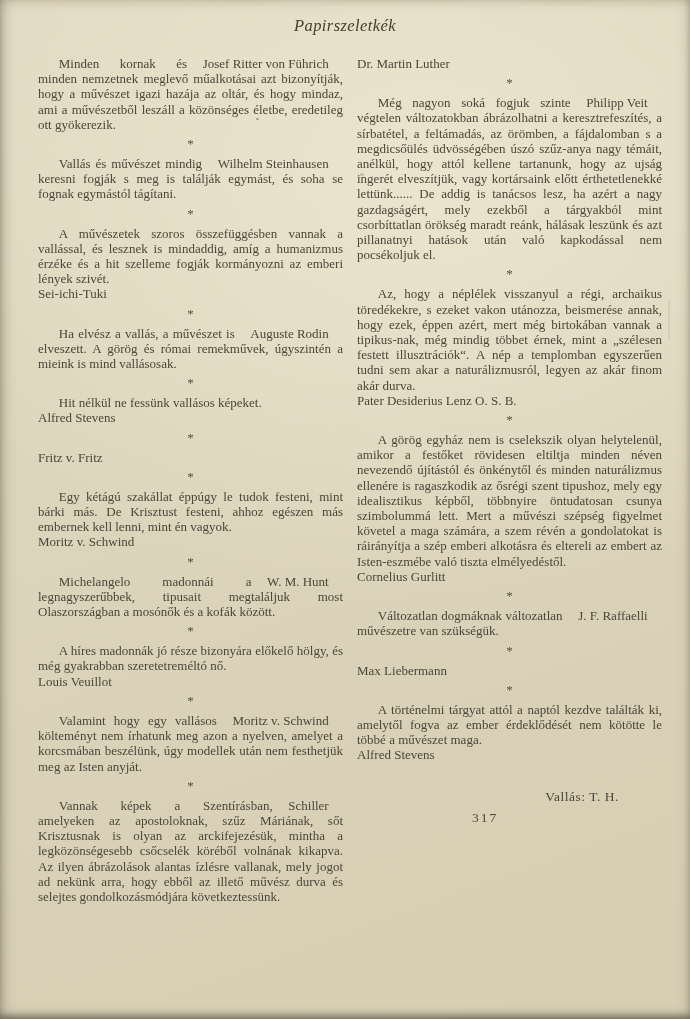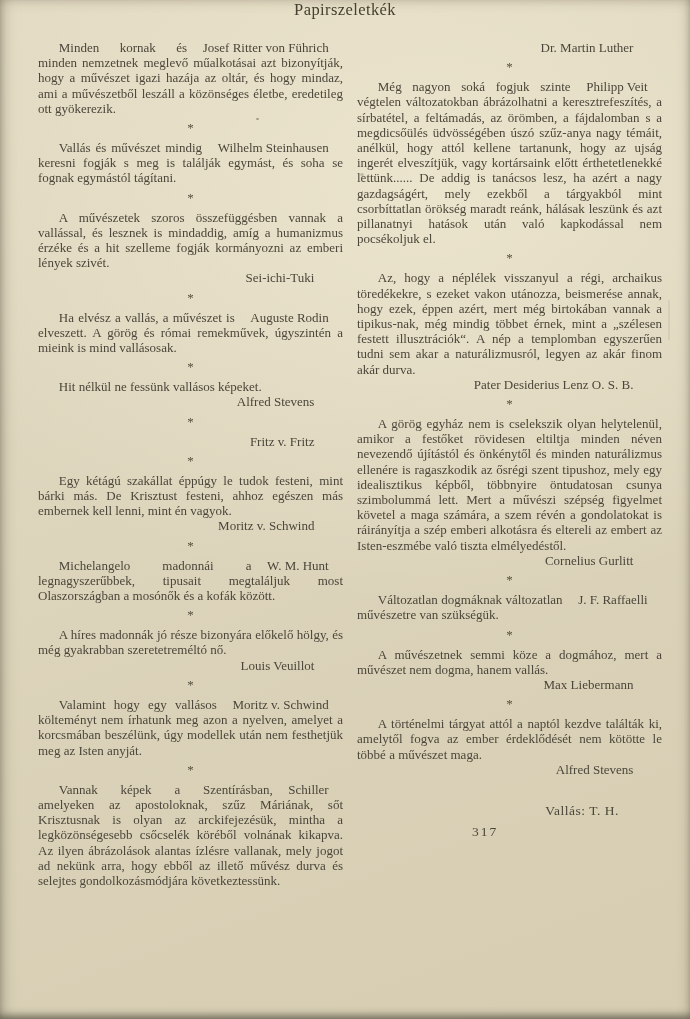--- a/index.html
+++ b/index.html
@@ -17,21 +17,23 @@
       inset 0 10px 12px -9px rgba(120,112,90,0.25),
       inset 0 -7px 9px -4px rgba(52,49,40,0.65);
     font-family:"Liberation Serif","DejaVu Serif",serif;
     color:#4b463a;
   }
   .speck{position:absolute;border-radius:50%;background:rgba(90,82,64,0.5);}
   .speck.s1{left:256px;top:118px;width:3px;height:2px;}
   .speck.s2{left:360px;top:173px;width:4px;height:3px;opacity:.55;}
   .speck.s3{left:668px;top:300px;width:2px;height:40px;border-radius:2px;opacity:.18;}
   .page-title{
+    padding-top:16px;
     text-align:center;
+    font-style:italic;
     font-size:16.5px;
     letter-spacing:0.4px;
     color:#45402f;
   }
   .cols{
     display:flex;
     gap:14px;
     padding:20px 28px 0 38px;
   }
   .col{width:305px;flex:0 0 305px;}
@@ -47,21 +49,20 @@
   .attr-inline{
     float:right;
     text-indent:0;
     margin-right:1.1em;
     padding-left:1.2em;
   }
   .attr-line{
     display:block;
     font-size:13px;
     line-height:15.2px;
-    text-align:right;
     padding-right:2.2em;
     font-family:Liberation Serif, serif;
   }
   .sep{
     text-align:center;
     font-size:13px;
     line-height:14px;
     margin:3px 0 5px 0;
     color:#55503f;
   }
@@ -178,21 +179,20 @@
         <span class="attr-line">Cornelius Gurlitt</span>
       </div>
       <div class="sep">*</div>
 
       <div class="quote">
         <p><span class="attr-inline">J. F. Raffaelli</span><span>Változatlan dogmáknak változatlan művészetre van szükségük.</span></p>
       </div>
       <div class="sep">*</div>
 
       <div class="quote">
-        <p>A művészetnek semmi köze a dogmához, mert a művészet nem dogma, hanem vallás.</p>
         <span class="attr-line">Max Liebermann</span>
       </div>
       <div class="sep">*</div>
 
       <div class="quote">
         <p>A történelmi tárgyat attól a naptól kezdve találták ki, amelytől fogva az ember érdeklődését nem kötötte le többé a művészet maga.</p>
         <span class="attr-line">Alfred Stevens</span>
       </div>
 
       <div class="publisher">Vallás: T. H.</div>

